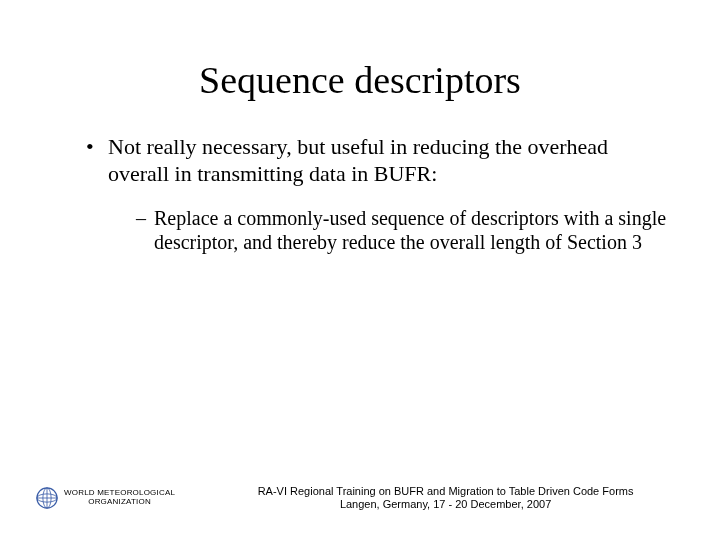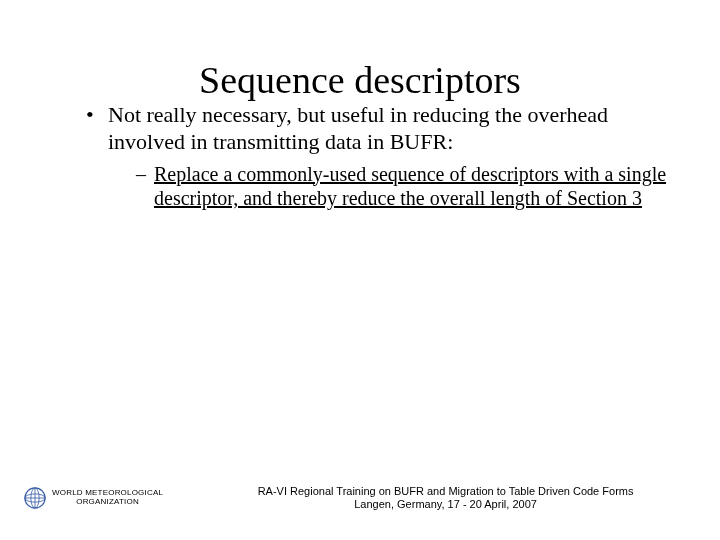--- a/index.html
+++ b/index.html
@@ -15,20 +15,21 @@
   .slide {
     width: 100%;
     height: 100%;
     padding: 50px 50px 0 50px;
     position: relative;
   }
   .title {
     text-align: center;
     font-size: 38px;
     font-weight: normal;
+    margin-bottom: 32px;
     margin-top: 8px;
   }
   .bullets {
     list-style: none;
     padding-left: 36px;
   }
   .bullets > li {
     font-size: 22px;
     line-height: 1.22;
     margin-bottom: 2px;
@@ -37,43 +38,42 @@
   }
   .bullets > li::before {
     content: "•";
     position: absolute;
     left: 0;
     top: 0;
   }
   .sub-bullets {
     list-style: none;
     padding-left: 28px;
-    margin-top: 6px;
-    text-decoration: underline;
+    margin-top: 18px;
   }
   .sub-bullets > li {
     font-size: 20px;
     line-height: 1.22;
     position: relative;
     padding-left: 18px;
   }
   .sub-bullets > li::before {
     content: "–";
     position: absolute;
     left: 0;
     top: 0;
   }
   .footer {
     position: absolute;
     bottom: 28px;
     left: 0;
     width: 100%;
     display: flex;
     align-items: center;
-    padding: 0 24px;
+    padding: 0 36px;
     gap: 12px;
   }
   .footer-left {
     display: flex;
     align-items: center;
     gap: 6px;
     flex-shrink: 0;
   }
   .wmo-logo {
     width: 22px;
@@ -97,21 +97,21 @@
   }
 </style>
 </head>
 <body>
 
 <div class="slide">
   <h1 class="title">Sequence descriptors</h1>
 
   <ul class="bullets">
     <li>
-      <span>Not really necessary, but useful in reducing the overhead involved in transmitting data in BUFR:</span>
+      <span>Not really necessary, but useful in reducing the overhead overall in transmitting data in BUFR:</span>
       <ul class="sub-bullets">
         <li>Replace a commonly-used sequence of descriptors with a single descriptor, and thereby reduce the overall length of Section 3</li>
       </ul>
     </li>
   </ul>
 
   <div class="footer">
     <div class="footer-left">
       <span class="wmo-logo">
         <svg viewBox="0 0 24 24" width="22" height="22">
@@ -122,16 +122,16 @@
           <line x1="12" y1="1" x2="12" y2="23" stroke="#3b5ea8" stroke-width="0.9"></line>
         </svg>
       </span>
       <div class="wmo-text">
         <div>WORLD METEOROLOGICAL</div>
         <div>ORGANIZATION</div>
       </div>
     </div>
     <div class="footer-right">
       <div>RA-VI Regional Training on BUFR and Migration to Table Driven Code Forms</div>
-      <div>Langen, Germany, 17 - 20 April, 2007</div>
+      <div>Langen, Germany, 17 - 20 December, 2007</div>
     </div>
   </div>
 </div>
 
 </body></html>

